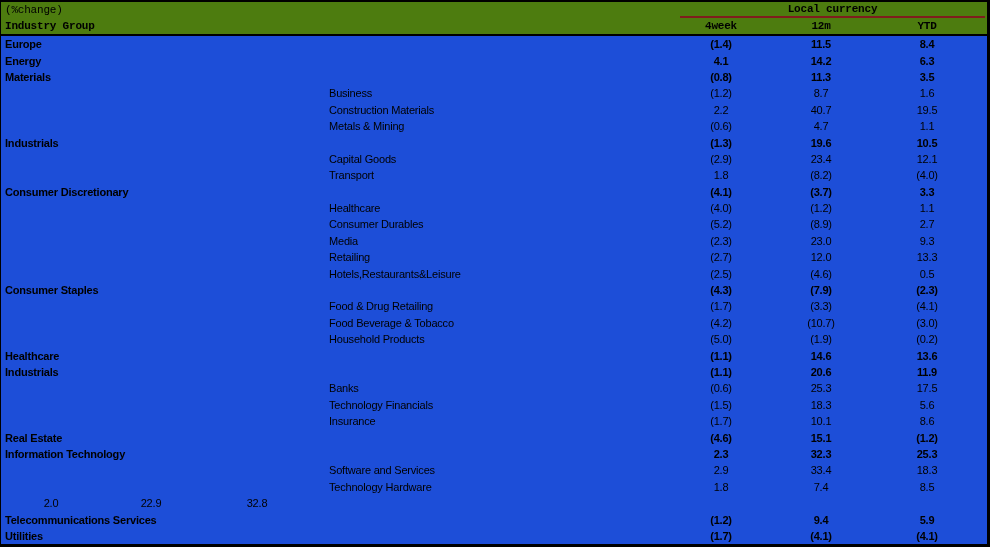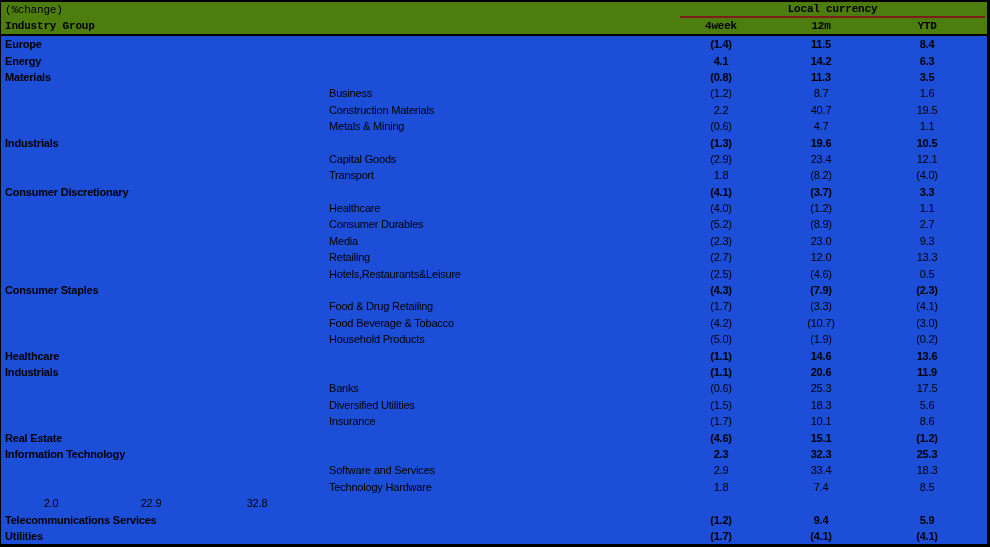--- a/index.html
+++ b/index.html
@@ -240,21 +240,21 @@
   </div>
 
   <div class="row">
     <div class="label sub">Banks</div>
     <div class="c c1 val">(0.6)</div>
     <div class="c c2 val">25.3</div>
     <div class="c c3 val">17.5</div>
   </div>
 
   <div class="row">
-    <div class="label sub">Diversified Utilities</div>
+    <div class="label sub">Technology Financials</div>
     <div class="c c1 val">(1.5)</div>
     <div class="c c2 val">18.3</div>
     <div class="c c3 val">5.6</div>
   </div>
 
   <div class="row">
     <div class="label sub">Insurance</div>
     <div class="c c1 val">(1.7)</div>
     <div class="c c2 val">10.1</div>
     <div class="c c3 val">8.6</div>

